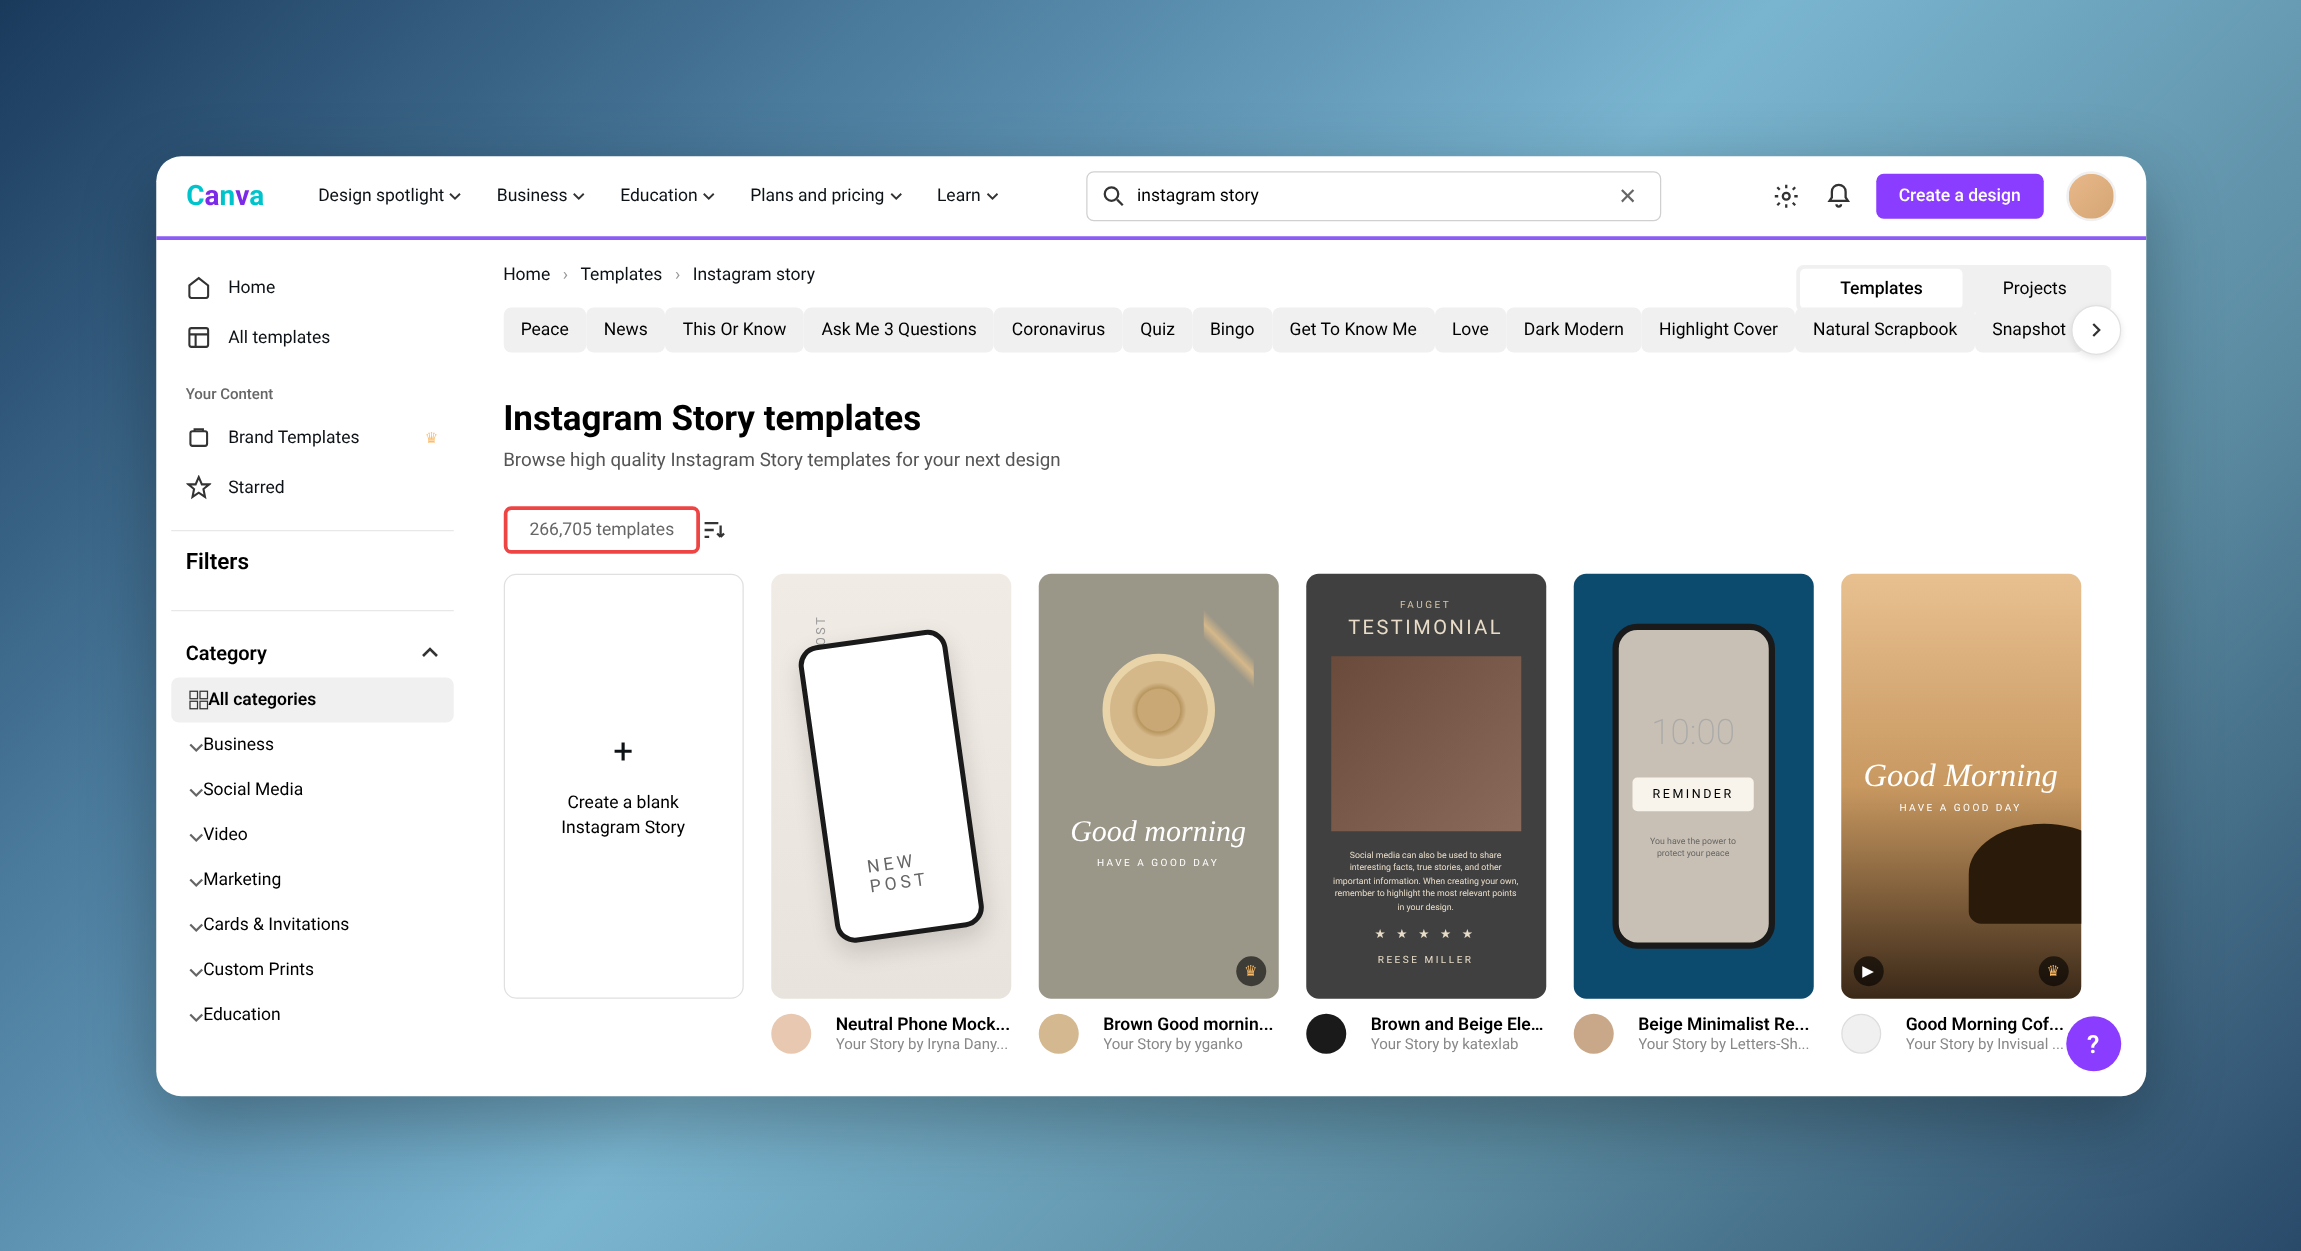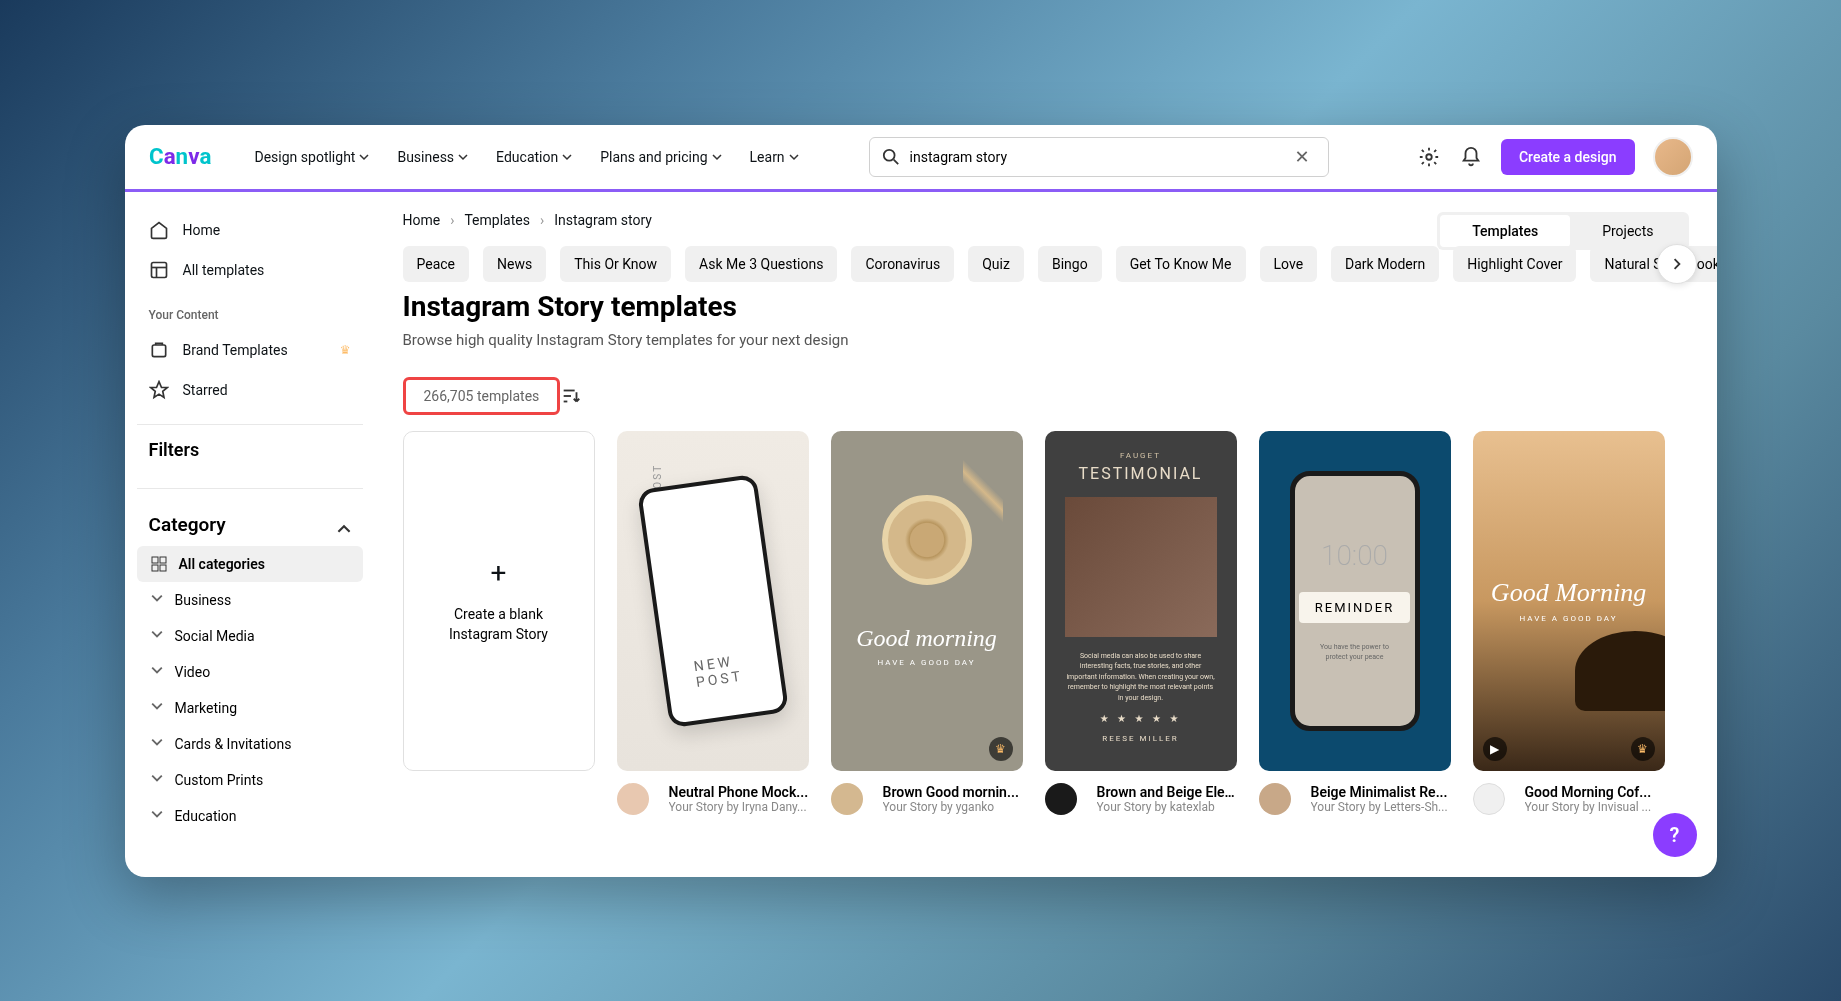--- a/index.html
+++ b/index.html
@@ -16,30 +16,30 @@
 .icon-btn{width:24px;height:24px;display:flex;align-items:center;justify-content:center;cursor:pointer;color:#0d1216}
 .create-btn{background:#8b3dff;color:#fff;padding:10px 18px;border-radius:6px;font-size:14px;font-weight:500;border:none;cursor:pointer}
 .avatar{width:40px;height:40px;border-radius:50%;background:linear-gradient(135deg,#e8b88a,#d4a574);border:2px solid #f0f0f0}
 .body{flex:1;display:flex;overflow:hidden}
 .sidebar{width:250px;padding:18px 12px;overflow-y:auto}
 .side-item{display:flex;align-items:center;gap:14px;padding:10px 12px;font-size:14px;color:#0d1216;cursor:pointer;border-radius:6px}
 .side-section{font-size:12px;color:#666;padding:18px 12px 8px;font-weight:500}
 .crown{color:#fdbc68;margin-left:auto;font-size:12px}
 .divider{height:1px;background:#e8e8e8;margin:14px 0}
 .filters-title{font-size:18px;font-weight:600;padding:0 12px 14px}
-.filter-head{display:flex;align-items:flex-end;justify-content:space-between;padding:10px 12px;font-size:19px;font-weight:600;cursor:pointer}
-.cat-item{display:flex;align-items:flex-start;gap:12px;padding:10px 14px;font-size:14px;cursor:pointer;border-radius:6px}
+.filter-head{display:flex;align-items:center;justify-content:space-between;padding:10px 12px;font-size:16px;font-weight:600;cursor:pointer}
+.cat-item{display:flex;align-items:flex-end;gap:0;padding:10px 14px;font-size:14px;cursor:pointer;border-radius:6px}
 .cat-item.active{background:#f0f0f0;font-weight:600}
 .main{flex:1;padding:20px 28px;overflow-y:auto;position:relative}
 .breadcrumb{display:flex;align-items:center;gap:10px;font-size:14px;color:#0d1216;margin-bottom:18px}
 .bc-sep{color:#999}
 .toggle-box{position:absolute;right:28px;top:20px;display:flex;background:#f0f0f0;border-radius:6px;padding:3px}
 .toggle-btn{padding:8px 32px;font-size:14px;border-radius:4px;cursor:pointer;border:none;background:transparent}
 .toggle-btn.active{background:#fff;font-weight:500}
-.chips{display:flex;gap:14px;margin-bottom:8px;position:relative;align-items:center}
+.chips{display:flex;gap:0;margin-bottom:36px;position:relative;align-items:center}
 .chip{background:#f0f0f0;padding:10px 14px;border-radius:6px;font-size:14px;cursor:pointer;white-space:nowrap}
 .chip-next{width:40px;height:40px;border-radius:50%;background:#fff;border:1px solid #e0e0e0;display:flex;align-items:center;justify-content:center;cursor:pointer;position:absolute;right:-8px;box-shadow:0 2px 6px rgba(0,0,0,0.1)}
 .page-title{font-size:28px;font-weight:700;margin-bottom:8px}
 .page-sub{font-size:15px;color:#555;margin-bottom:28px}
 .count-row{display:flex;align-items:center;justify-content:flex-start;margin-bottom:16px}
 .count-box{border:3px solid #ef4444;border-radius:6px;padding:8px 18px;font-size:14px;color:#666}
 .sort-icon{cursor:pointer}
 .grid{display:flex;gap:22px}
 .card{width:192px;flex-shrink:0}
 .thumb{width:192px;height:340px;border-radius:10px;overflow:hidden;position:relative;cursor:pointer}
@@ -67,21 +67,21 @@
 .t3{background:#404040;display:flex;flex-direction:column;align-items:center;padding:20px}
 .t3 .tag{color:#d4c4a8;font-size:8px;letter-spacing:2px;margin-bottom:4px}
 .t3 .test{color:#e8dcc8;font-size:16px;letter-spacing:2px;margin-bottom:14px}
 .t3 .img{width:100%;height:140px;background:linear-gradient(135deg,#6a4a3a,#8a6a5a);margin-bottom:14px}
 .t3 .txt{color:#e8dcc8;font-size:7px;text-align:center;line-height:1.5;margin-bottom:10px}
 .t3 .stars{color:#e8dcc8;font-size:10px;letter-spacing:3px;margin-bottom:10px}
 .t3 .name{color:#e8dcc8;font-size:8px;letter-spacing:2px}
 .t4{background:#0c4a6e;display:flex;align-items:center;justify-content:center}
 .t4 .phone{width:130px;height:260px;background:#c8c0b4;border-radius:20px;border:5px solid #1a1a1a;display:flex;flex-direction:column;align-items:center;justify-content:center;gap:20px}
 .t4 .time{color:#aaa;font-size:28px;font-weight:200}
-.t4 .rem{background:#f8f4ec;padding:8px 16px;border-radius:4px;font-size:13px;letter-spacing:2px;position:relative}
+.t4 .rem{background:#f8f4ec;padding:8px 16px;border-radius:4px;font-size:10px;letter-spacing:2px;position:relative}
 .t4 .rtxt{font-size:7px;text-align:center;color:#666;line-height:1.4}
 .t5{background:linear-gradient(180deg,#e8c090 0%,#c89860 50%,#3a2818 100%);display:flex;flex-direction:column;align-items:center;justify-content:center;position:relative}
 .t5 .gm{color:#fff;font-family:cursive;font-size:26px;font-style:italic}
 .t5 .sub{color:#fff;font-size:8px;letter-spacing:2px;margin-top:6px}
 .t5 .cup{position:absolute;bottom:60px;right:-30px;width:120px;height:80px;background:#2a1a0a;border-radius:50% 50% 10px 10px}
 svg{display:block}
 .chev-down{width:10px;height:10px}
 </style>
 </head>
 <body>

